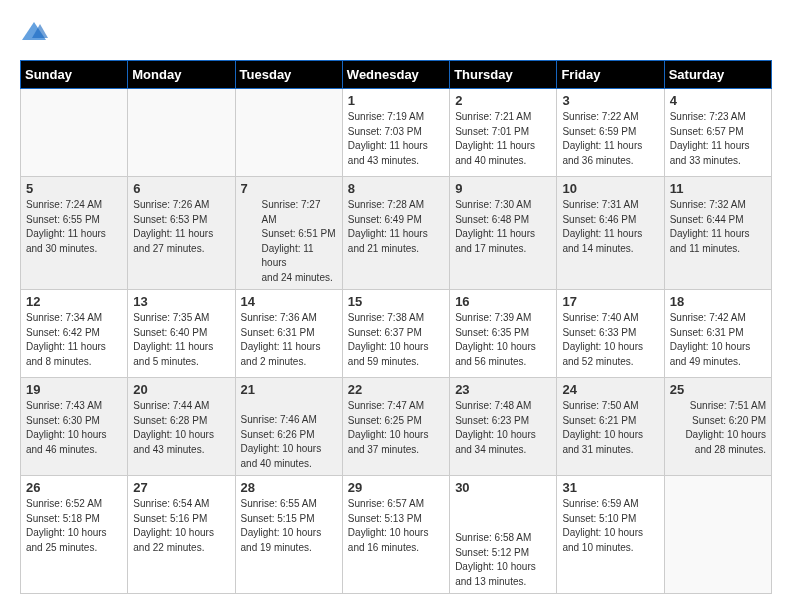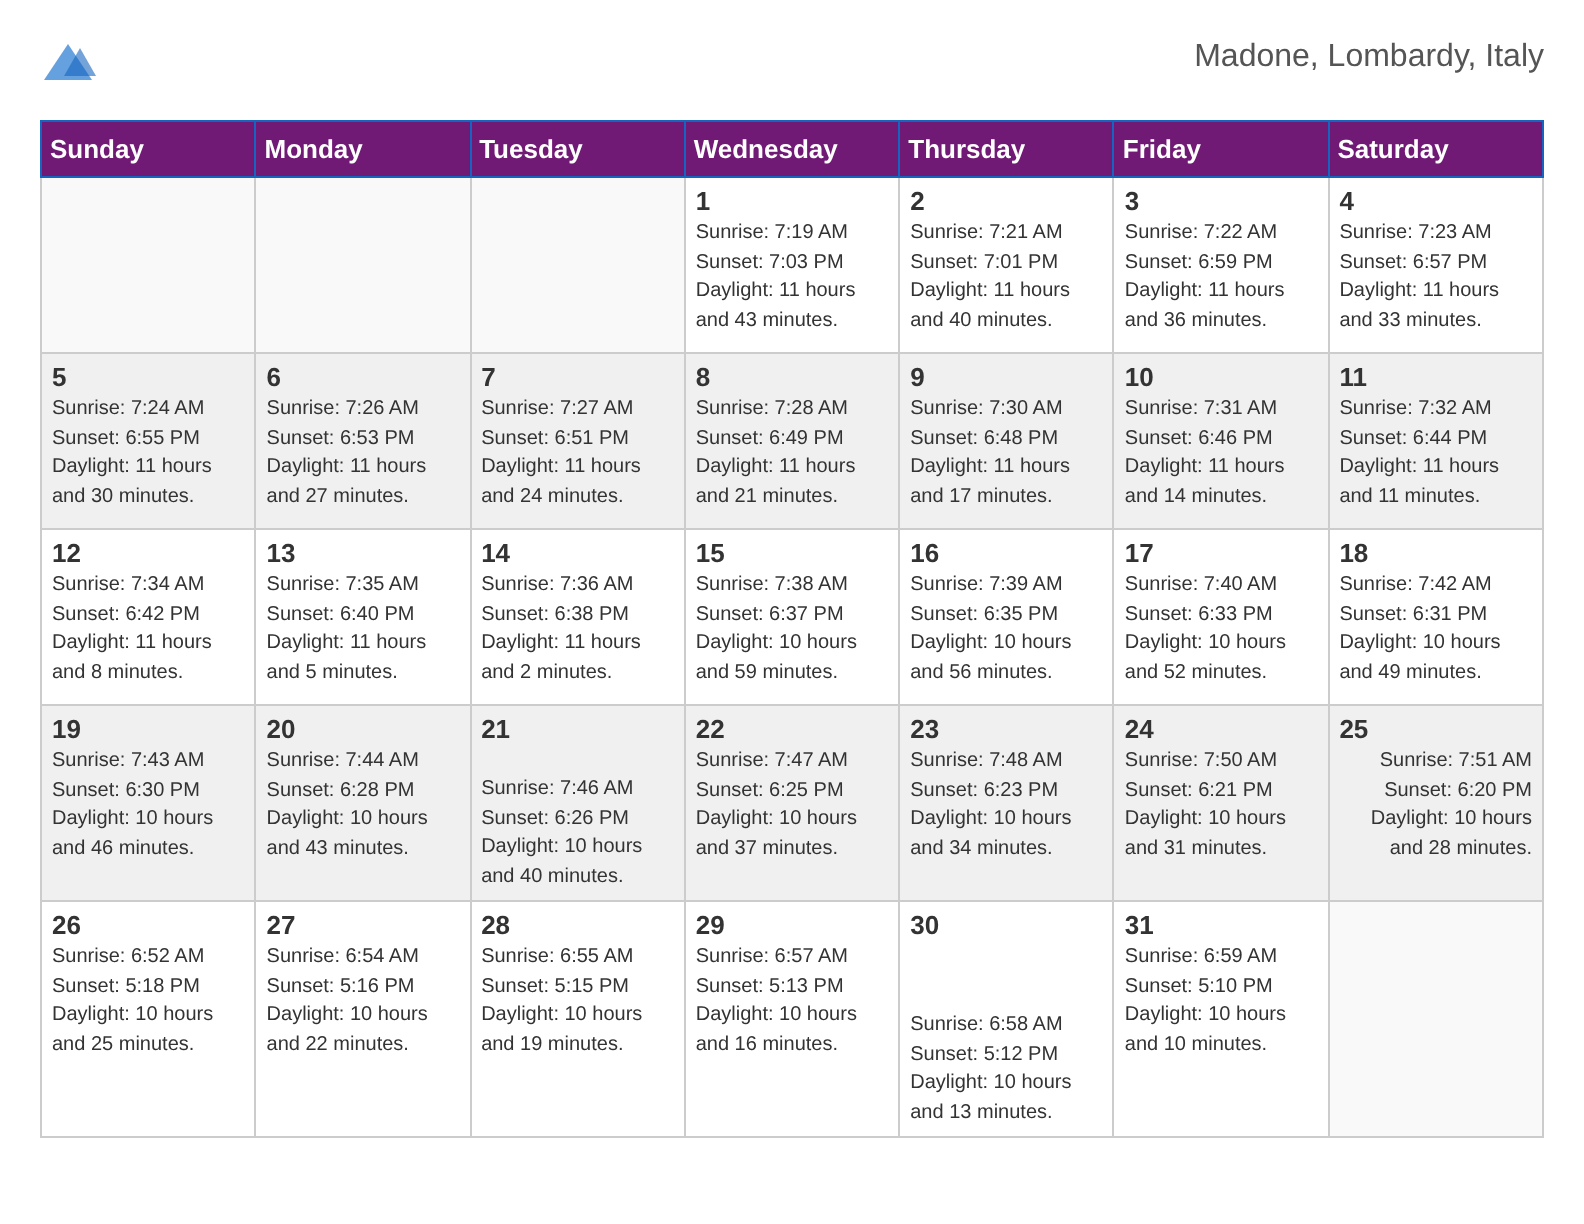--- a/index.html
+++ b/index.html
@@ -51,21 +51,21 @@
     .location {
       font-size: 16px;
       color: #555;
     }
     table {
       width: 100%;
       border-collapse: collapse;
       table-layout: fixed;
     }
     thead tr th {
-      background: #701a75;
+      background: #000000;
       color: #fff;
       font-size: 13px;
       font-weight: bold;
       padding: 6px 4px;
       text-align: left;
       border: 1px solid #1565c0;
     }
     tbody tr td {
       vertical-align: top;
       border: 1px solid #ccc;
@@ -99,21 +99,20 @@
 <body>
 
 <div class="header">
   <div class="logo">
     <svg class="logo-icon" viewBox="0 0 28 24" xmlns="http://www.w3.org/2000/svg">
       <polygon points="14,2 26,20 2,20" fill="#4a90d9" opacity="0.85"></polygon>
       <polygon points="20,4 28,18 12,18" fill="#1565c0" opacity="0.6"></polygon>
     </svg>
   </div>
   <div class="title-block">
-    <div class="location">Madone, Lombardy, Italy</div>
   </div>
 </div>
 
 <table>
   <thead>
     <tr>
       <th>Sunday</th>
       <th>Monday</th>
       <th>Tuesday</th>
       <th>Wednesday</th>
@@ -166,21 +165,21 @@
         </td>
         <td>
           <div class="day-number">6</div>
           <div class="day-info" style="white-space: pre-line;">Sunrise: 7:26 AM
 Sunset: 6:53 PM
 Daylight: 11 hours
 and 27 minutes.</div>
         </td>
         <td>
           <div class="day-number">7</div>
-          <div class="day-info" style="white-space: pre-line;">Sunrise: 7:27 AM
+          <div class="day-info" style="white-space: pre-line; margin-left: 21px;">Sunrise: 7:27 AM
 Sunset: 6:51 PM
 Daylight: 11 hours
 and 24 minutes.</div>
         </td>
         <td>
           <div class="day-number">8</div>
           <div class="day-info" style="white-space: pre-line;">Sunrise: 7:28 AM
 Sunset: 6:49 PM
 Daylight: 11 hours
 and 21 minutes.</div>
@@ -218,21 +217,21 @@
         <td>
           <div class="day-number">13</div>
           <div class="day-info" style="white-space: pre-line;">Sunrise: 7:35 AM
 Sunset: 6:40 PM
 Daylight: 11 hours
 and 5 minutes.</div>
         </td>
         <td>
           <div class="day-number">14</div>
           <div class="day-info" style="white-space: pre-line;">Sunrise: 7:36 AM
-Sunset: 6:38 PM
+Sunset: 6:31 PM
 Daylight: 11 hours
 and 2 minutes.</div>
         </td>
         <td>
           <div class="day-number">15</div>
           <div class="day-info" style="white-space: pre-line;">Sunrise: 7:38 AM
 Sunset: 6:37 PM
 Daylight: 10 hours
 and 59 minutes.</div>
         </td>

